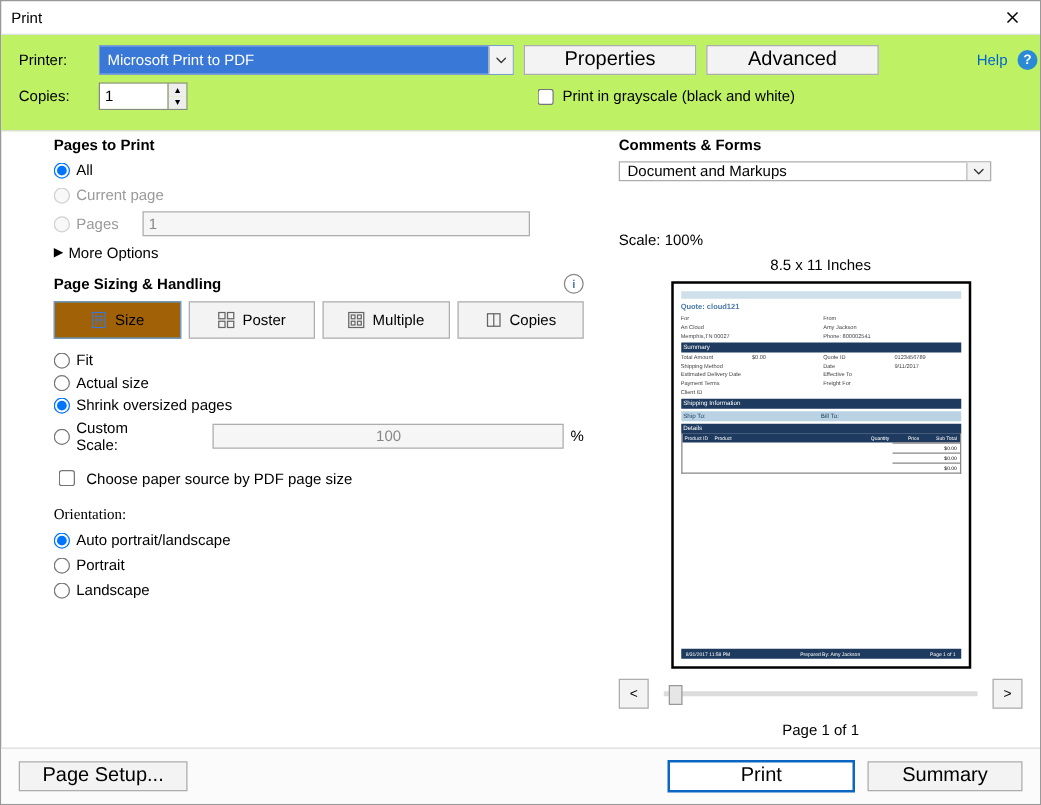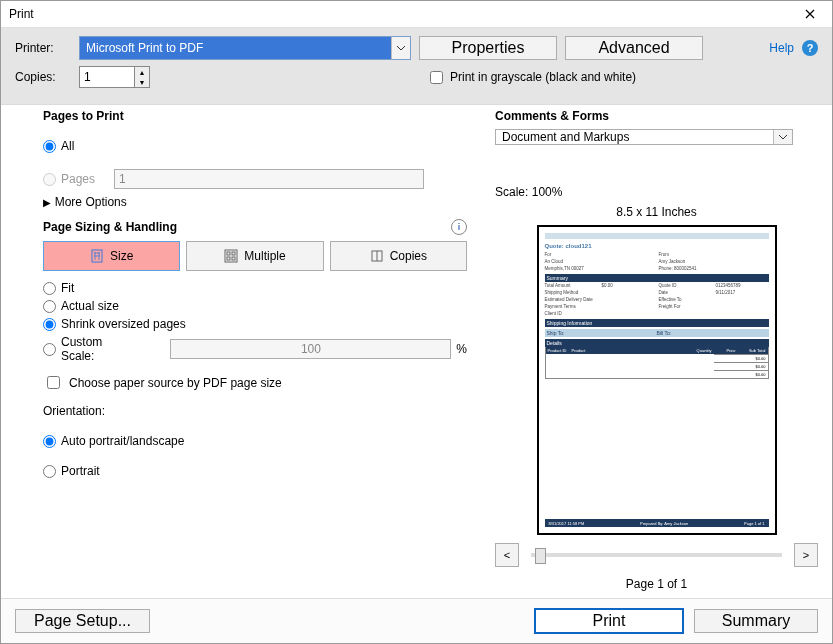--- a/index.html
+++ b/index.html
@@ -1,49 +1,49 @@
 <!DOCTYPE html>
 <html><head>
 <meta charset="utf-8">
 <style>
   html,body{margin:0;padding:0;font-family:"Segoe UI",Tahoma,Arial,sans-serif;font-size:12px;color:#000;background:#f0f0f0;}
   .dialog{width:833px;height:644px;background:#fff;border:1px solid #999;box-sizing:border-box;position:relative;}
   .titlebar{height:26px;display:flex;align-items:center;justify-content:space-between;padding:0 8px;border-bottom:1px solid #e0e0e0;}
   .titlebar-text{font-size:12px;}
   .close-btn{width:28px;height:22px;display:flex;align-items:center;justify-content:center;cursor:default;font-size:14px;}
-  .topbar{padding:8px 14px 10px 14px;border-bottom:1px solid #dcdcdc;background:#e5e5e5;}
+  .topbar{padding:8px 2px 10px 14px;border-bottom:1px solid #dcdcdc;background:#bef264;}
   .row{display:flex;align-items:center;gap:8px;margin-bottom:6px;}
   .label{width:56px;display:inline-block;}
   .printer-select{flex:0 0 330px;height:22px;border:1px solid #7a9fcd;display:flex;align-items:center;background:#fff;}
   .printer-select-inner{flex:1;height:100%;background:#3a78d7;color:#fff;display:flex;align-items:center;padding:0 6px;}
   .printer-select-arrow{width:18px;height:100%;display:flex;align-items:center;justify-content:center;border-left:1px solid #bcbcbc;background:#f3f3f3;}
   .btn{height:22px;border:1px solid #adadad;background:#f3f3f3;padding:0 18px;font-size:16px;display:inline-flex;align-items:center;justify-content:center;min-width:60px;cursor:default;}
   .btn.wide{min-width:100px;}
   .btn-help{margin-left:auto;}
   .help-link{color:#0066cc;cursor:pointer;}
   .help-icon{width:16px;height:16px;border-radius:50%;background:#2b8ad6;color:#fff;font-size:11px;font-weight:bold;display:inline-flex;align-items:center;justify-content:center;margin-left:8px;}
   .numspin{display:flex;align-items:stretch;height:20px;border:1px solid #888;}
   .numspin input{width:46px;border:none;padding:0 4px;font-size:12px;outline:none;}
   .spinbtns{display:flex;flex-direction:column;border-left:1px solid #888;}
   .spinbtn{width:14px;height:10px;display:flex;align-items:center;justify-content:center;font-size:7px;background:#eee;}
   .chk{display:flex;align-items:center;gap:4px;}
   .chk input{width:13px;height:13px;}
   .main{display:flex;position:absolute;top:98px;left:0;right:0;bottom:44px;padding-left:28px;}
   .leftpanel{flex:0 0 448px;padding:6px 14px;box-sizing:border-box;}
   .rightpanel{flex:1;padding:6px 14px;box-sizing:border-box;display:flex;flex-direction:column;}
   .section-head{font-weight:bold;margin:4px 0 6px 0;display:flex;align-items:center;gap:6px;}
-  .radio-row{display:flex;align-items:center;gap:5px;margin:16px 0 3px 0;font-size:12px;}
+  .radio-row{display:flex;align-items:center;gap:5px;margin:6px 0 3px 0;font-size:12px;}
   .radio-row input[type=text]{height:18px;width:300px;border:1px solid #adadad;background:#f6f6f6;padding:0 4px;color:#888;font-size:12px;}
   .disabled{color:#9a9a9a;}
   .expand{display:flex;align-items:center;gap:4px;margin:6px 0 10px 0;cursor:default;}
   .tri{font-size:10px;}
   .info-icon{width:14px;height:14px;border-radius:50%;border:1px solid #888;color:#4878b8;font-size:9px;font-weight:bold;display:inline-flex;align-items:center;justify-content:center;margin-left:auto;}
   .sizing-tabs{display:flex;gap:6px;margin:6px 0 10px 0;}
   .tab-btn{flex:1;height:28px;border:1px solid #adadad;background:#f3f3f3;display:flex;align-items:center;justify-content:center;gap:6px;font-size:12px;cursor:default;}
-  .tab-btn.selected{background:#fca5a5;border-color:#5ba0e0;}
+  .tab-btn.selected{background:#a16207;border-color:#5ba0e0;}
   .tab-icon{width:14px;height:14px;display:inline-flex;align-items:center;justify-content:center;}
   .radio-opts{margin:4px 0;}
   .radio-opts .radio-row{margin:4px 0;}
   .scale-input{width:60px;height:18px;border:1px solid #adadad;background:#f6f6f6;color:#888;padding:0 4px;margin-left:34px;font-size:12px;text-align:center;}
   .chk2{display:flex;align-items:center;gap:6px;margin:10px 0;}
   .orientation{margin-top:12px;}
   .combo{height:22px;border:1px solid #adadad;background:#fff;display:flex;align-items:center;width:296px;}
   .combo-text{flex:1;padding:0 6px;}
   .combo-arrow{width:18px;height:100%;display:flex;align-items:center;justify-content:center;border-left:1px solid #bcbcbc;background:#f3f3f3;}
   .scale-lbl{margin-top:40px;font-size:12px;}
@@ -126,20 +126,24 @@
 
     <div class="leftpanel">
 
       <div class="section-head">Pages to Print</div>
       <div class="radio-row">
         <input type="radio" name="ptp" checked="" style="">
         <span>All</span>
       </div>
       <div class="radio-row disabled">
         <input type="radio" name="ptp" disabled="" style="">
+        <span>Current page</span>
+      </div>
+      <div class="radio-row disabled">
+        <input type="radio" name="ptp" disabled="" style="">
         <span style="width:48px;display:inline-block;">Pages</span>
         <input type="text" disabled="" value="1" style="">
       </div>
       <div class="expand">
         <span class="tri">▶</span>
         <span>More Options</span>
       </div>
 
       <div class="section-head">
         <span>Page Sizing &amp; Handling</span>
@@ -147,20 +151,31 @@
       </div>
       <div class="sizing-tabs">
         <div class="tab-btn selected">
           <span class="tab-icon">
             <svg width="14" height="14" viewBox="0 0 14 14">
                 <rect x="2" y="1" width="10" height="12" fill="none" stroke="#3a78d7" stroke-width="1"></rect>
                 <path d="M4 4 L10 4 M4 7 L10 7 M5 3 L5 11 M9 3 L9 11" stroke="#3a78d7" stroke-width="0.8"></path>
               </svg>
           </span>
           <span>Size</span>
+        </div>
+        <div class="tab-btn">
+          <span class="tab-icon">
+            <svg width="14" height="14" viewBox="0 0 14 14">
+                <rect x="1" y="1" width="5" height="5" fill="none" stroke="#666"></rect>
+                <rect x="8" y="1" width="5" height="5" fill="none" stroke="#666"></rect>
+                <rect x="1" y="8" width="5" height="5" fill="none" stroke="#666"></rect>
+                <rect x="8" y="8" width="5" height="5" fill="none" stroke="#666"></rect>
+              </svg>
+          </span>
+          <span>Poster</span>
         </div>
         <div class="tab-btn">
           <span class="tab-icon">
             <svg width="14" height="14" viewBox="0 0 14 14">
                 <rect x="1" y="1" width="12" height="12" fill="none" stroke="#666"></rect>
                 <rect x="3" y="3" width="3" height="3" fill="none" stroke="#666"></rect>
                 <rect x="8" y="3" width="3" height="3" fill="none" stroke="#666"></rect>
                 <rect x="3" y="8" width="3" height="3" fill="none" stroke="#666"></rect>
                 <rect x="8" y="8" width="3" height="3" fill="none" stroke="#666"></rect>
               </svg>
@@ -198,28 +213,32 @@
           <span>%</span>
         </div>
       </div>
 
       <label class="chk2">
         <input type="checkbox" style="">
         <span>Choose paper source by PDF page size</span>
       </label>
 
       <div class="orientation">
-        <div style="margin-bottom:6px;">Orientation:</div>
+        <div style="margin-bottom:6px;font-family:Liberation Serif, serif;">Orientation:</div>
         <div class="radio-row">
           <input type="radio" name="ori" checked="" style="">
           <span>Auto portrait/landscape</span>
         </div>
         <div class="radio-row">
           <input type="radio" name="ori" style="">
           <span>Portrait</span>
+        </div>
+        <div class="radio-row">
+          <input type="radio" name="ori" style="">
+          <span>Landscape</span>
         </div>
       </div>
     </div>
 
     <div class="rightpanel">
       <div class="section-head">Comments &amp; Forms</div>
       <div class="combo">
         <div class="combo-text">Document and Markups</div>
         <div class="combo-arrow">
           <svg width="8" height="5" viewBox="0 0 8 5">

